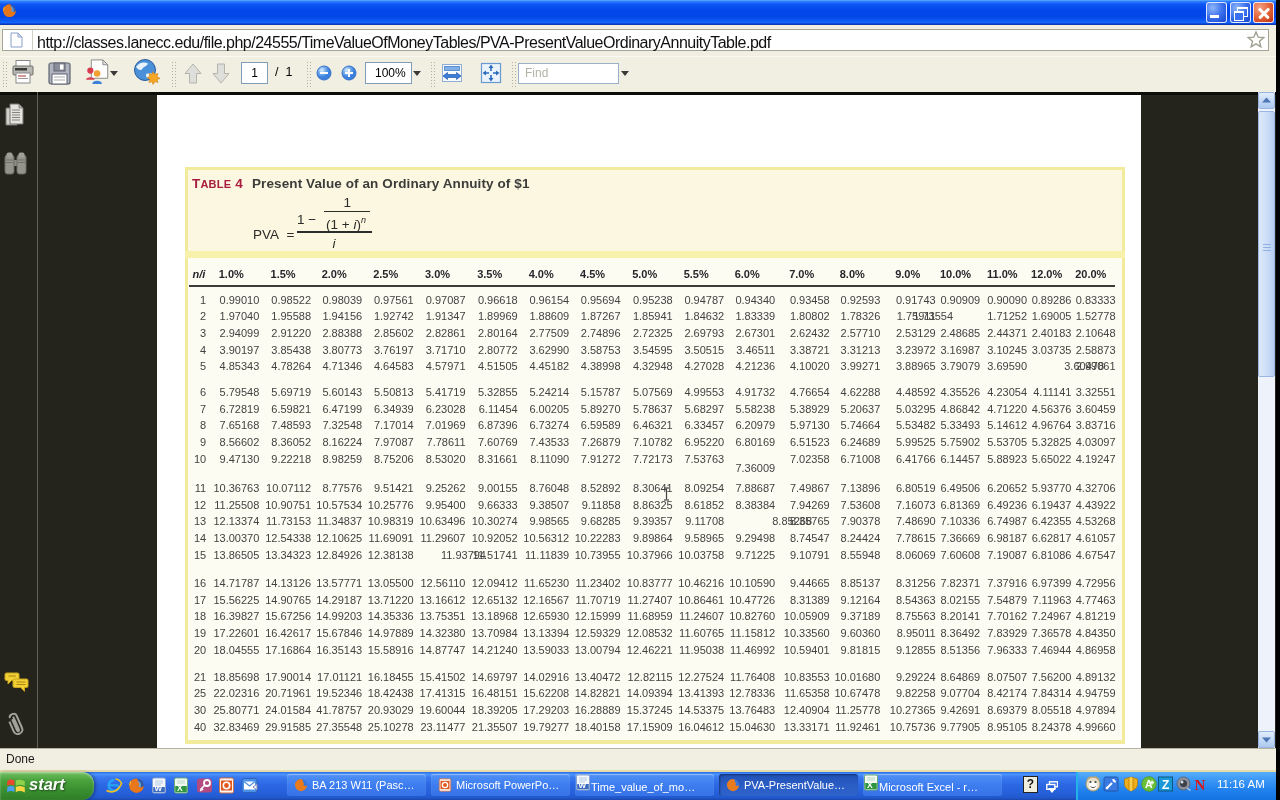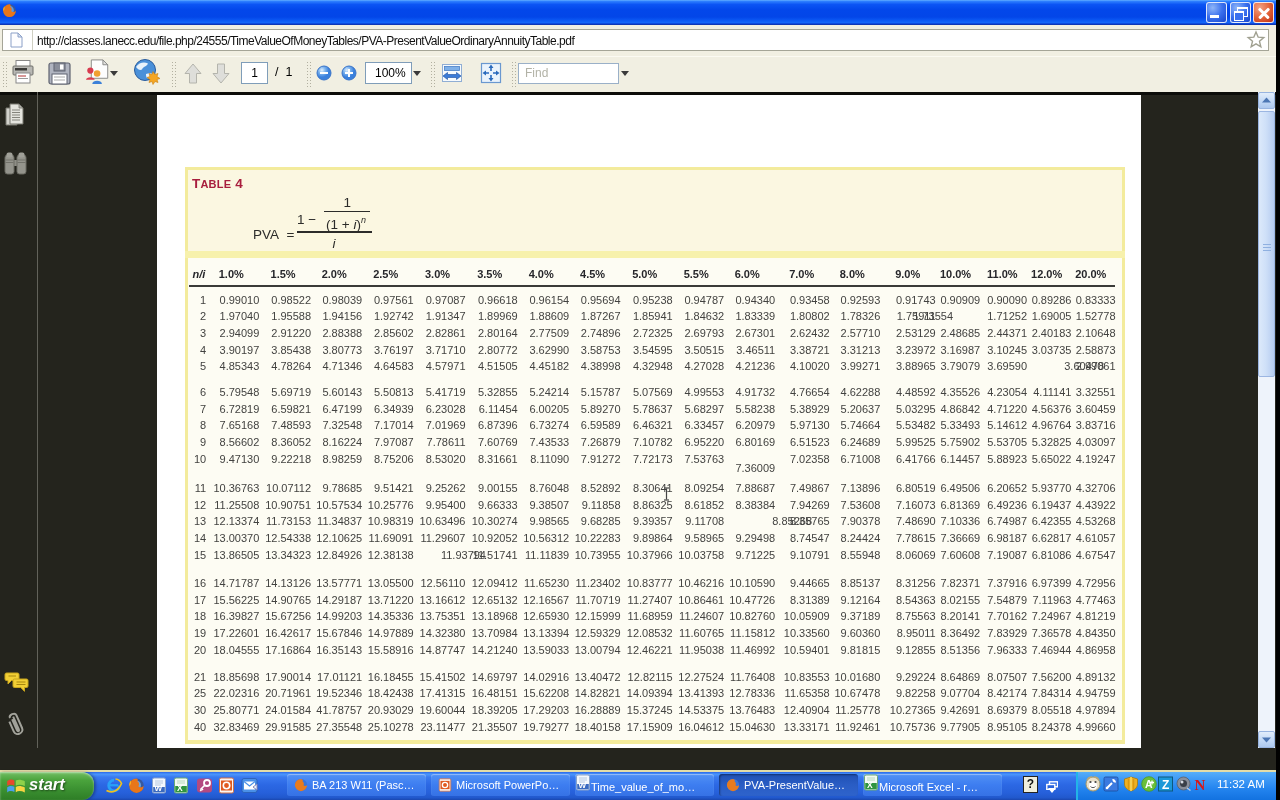--- a/index.html
+++ b/index.html
@@ -17,21 +17,21 @@
 #btnclose { left:1253px; background:radial-gradient(circle at 30% 25%,#f2a285 0%,#e4643a 50%,#bf3012 100%); }
 #btnmin::after { content:""; position:absolute; left:3px; top:12px; width:9px; height:3px; background:#fff; }
 #btnmax::before { content:""; position:absolute; left:6.5px; top:3.5px; width:9px; height:7px; border:1.6px solid #fff; border-top-width:2.6px; }
 #btnmax::after { content:""; position:absolute; left:3.5px; top:7.5px; width:8px; height:7px; border:1.6px solid #fff; border-top-width:2.6px; background:#3a70ee; }
 #btnclose::before, #btnclose::after { content:""; position:absolute; left:2.5px; top:8.5px; width:14px; height:2.6px; background:#fff; border-radius:1px; }
 #btnclose::before { transform:rotate(45deg); } #btnclose::after { transform:rotate(-45deg); }
 
 #urlrow { top:25px; left:0; width:1276px; height:31px; background:#f1efe2; }
 #urlfield { top:29px; left:2px; width:1267px; height:22px; background:#fff; border:1px solid #a5a597; }
 #urldiv { top:30px; left:32px; width:1px; height:20px; background:#cfcfc2; }
-#urltext { top:33.5px; left:37px; font-size:12px; color:#101010; letter-spacing:-0.5px; white-space:nowrap; }
+#urltext { top:33.5px; left:37px; font-size:16px; color:#101010; letter-spacing:-0.5px; white-space:nowrap; }
 
 #toolrow { top:56px; left:0; width:1276px; height:36px; background:#f1efe2; border-top:1px solid #fbfaf2; }
 .grip { top:61px; width:5px; height:26px;
   background-image:radial-gradient(#b2b0a0 0.9px, rgba(0,0,0,0) 0.9px); background-size:3px 3px; }
 #pagebox { left:241px; top:62px; width:27px; height:22px; background:#fff; border:1px solid #7f9db9; font-size:12px; text-align:center; line-height:20px; color:#000; }
 #slash1 { left:275px; top:65px; font-size:12.5px; color:#000; }
 #zoombox { left:365px; top:62px; width:47px; height:22px; background:#fff; border:1px solid #7f9db9; font-size:12px; color:#000; padding-left:9px; line-height:20px; }
 .drop { width:0; height:0; border-left:4px solid rgba(0,0,0,0); border-right:4px solid rgba(0,0,0,0); border-top:5px solid #3a3a3a; }
 #findbox { left:518px; top:63px; width:101px; height:21px; background:#fff; border:1px solid #9ab0c8; font-size:12px; color:#b2b2a6; padding-left:6px; line-height:19px; }
 
@@ -229,20 +229,21 @@
     <g transform="rotate(-24 12 16)" fill="none" stroke="#a2a29a" stroke-width="2">
       <path d="M8.5 9 C8.5 5.5 15.5 5.5 15.5 9 L15.5 23 C15.5 28.5 6.5 28.5 6.5 23 L6.5 12"></path>
       <path d="M12 9 L12 22.5 C12 25 10 25 10 22.5 L10 11"></path>
     </g>
   </svg></div>
 
   <div id="box1"></div>
   <div id="band"></div>
   <div id="box2"></div>
   <div id="t4"><span>T</span><span class="sc">ABLE</span>&nbsp;<span>4</span></div>
+  <div id="ttext">Present Value of an Ordinary Annuity of $1</div>
   <div class="frm" style="left:253px;top:227px">PVA&nbsp;&nbsp;=</div>
   <div class="frm" style="left:297px;top:212px">1&nbsp;−</div>
   <div class="frm" style="left:343.5px;top:195px">1</div>
   <div class="fbar" style="left:324px;top:210.7px;width:46px;height:1.8px"></div>
   <div class="frm" style="left:326px;top:214.5px">(1&nbsp;+&nbsp;<i>i</i>)<sup style="font-size:9px"><i>n</i></sup></div>
   <div class="fbar" style="left:297px;top:231px;width:74.5px;height:1.9px"></div>
   <div class="frm" style="left:332.5px;top:236px"><i>i</i></div>
 
 <span class="h ni" style="top:267.5px;left:192.5px">n/i</span>
 <span class="h" style="top:267.5px;left:200.3px">1.0%</span>
@@ -449,21 +450,21 @@
 <span class="v" style="top:452.8px;left:767.7px">7.02358</span>
 <span class="v" style="top:452.8px;left:818.3px">6.71008</span>
 <span class="v" style="top:452.8px;left:873.7px">6.41766</span>
 <span class="v" style="top:452.8px;left:918.2px">6.14457</span>
 <span class="v" style="top:452.8px;left:965.0px">5.88923</span>
 <span class="v" style="top:452.8px;left:1009.4px">5.65022</span>
 <span class="v" style="top:452.8px;left:1053.5px">4.19247</span>
 <span class="nv" style="top:482.0px;left:172.2px">11</span>
 <span class="v" style="top:482.0px;left:197.3px">10.36763</span>
 <span class="v" style="top:482.0px;left:249.1px">10.07112</span>
-<span class="v" style="top:482.0px;left:300.2px">9.78685</span>
+<span class="v" style="top:482.0px;left:300.2px">8.77576</span>
 <span class="v" style="top:482.0px;left:351.7px">9.51421</span>
 <span class="v" style="top:482.0px;left:403.5px">9.25262</span>
 <span class="v" style="top:482.0px;left:455.7px">9.00155</span>
 <span class="v" style="top:482.0px;left:507.2px">8.76048</span>
 <span class="v" style="top:482.0px;left:558.6px">8.52892</span>
 <span class="v" style="top:482.0px;left:610.7px">8.30641</span>
 <span class="v" style="top:482.0px;left:662.2px">8.09254</span>
 <span class="v" style="top:482.0px;left:713.2px">7.88687</span>
 <span class="v" style="top:482.0px;left:767.7px">7.49867</span>
 <span class="v" style="top:482.0px;left:818.3px">7.13896</span>
@@ -735,20 +736,21 @@
       </svg>
     </div>
   <div id="ibeam" style="left:662px;top:487px"><svg width="9" height="14" viewBox="0 0 9 14">
     <g stroke="#444" stroke-width="1.2">
           <line x1="4.5" y1="1.5" x2="4.5" y2="12.5"></line>
           <line x1="2" y1="1" x2="7" y2="1"></line>
           <line x1="2" y1="13" x2="7" y2="13"></line>
         </g>
   </svg></div>
 
+  <div id="statusbar">Done</div>
   <div id="tbline"></div>
   <div id="taskbar"></div>
   <div id="startbtn">
       <svg style="position:absolute;left:5px;top:4px" width="22" height="20" viewBox="0 0 22 20">
     <path d="M2.2 5.2 C4 3.2 7 3 9.4 4.4 L9.4 9.6 C7 8.2 4 8.4 2.2 10 Z" fill="#e8482c"></path>
     <path d="M10.8 4.6 C13 3.2 16.5 3.4 19.8 5.2 L19.8 10 C16.5 8.4 13 8.2 10.8 9.8 Z" fill="#8ed14a"></path>
     <path d="M2.2 11.4 C4 9.6 7 9.4 9.4 10.8 L9.4 16 C7 14.6 4 14.8 2.2 16.4 Z" fill="#4aa0ee"></path>
     <path d="M10.8 11 C13 9.6 16.5 9.8 19.8 11.6 L19.8 16.4 C16.5 14.8 13 14.6 10.8 16.2 Z" fill="#f8d442"></path>
   </svg>
       <span>start</span>
@@ -870,15 +872,15 @@
       </svg></div>
 <div class="trayicon" style="left:1176px"><svg width="16" height="16" viewBox="0 0 16 16">
         <circle cx="7.5" cy="7.5" r="6.5" fill="#8a8f9a" stroke="#5a5f6a" stroke-width="0.8"></circle>
         <circle cx="7.5" cy="7.5" r="3.5" fill="#3a3f48"></circle>
         <circle cx="6" cy="6" r="1.5" fill="#d8dce4"></circle>
         <path d="M11 12 l3.5 2.5" stroke="#b8c8e0" stroke-width="1.5"></path>
       </svg></div>
 <div class="trayicon" style="left:1194px"><svg width="16" height="16" viewBox="0 0 16 16">
         <text x="0.5" y="13.5" font-size="15" font-weight="bold" fill="#d81818" font-family="Liberation Serif">N</text>
       </svg></div>
-  <div id="clock">11:32 AM</div>
+  <div id="clock">11:16 AM</div>
   <div id="blackstrip"></div>
 </div>
 
 </body></html>

